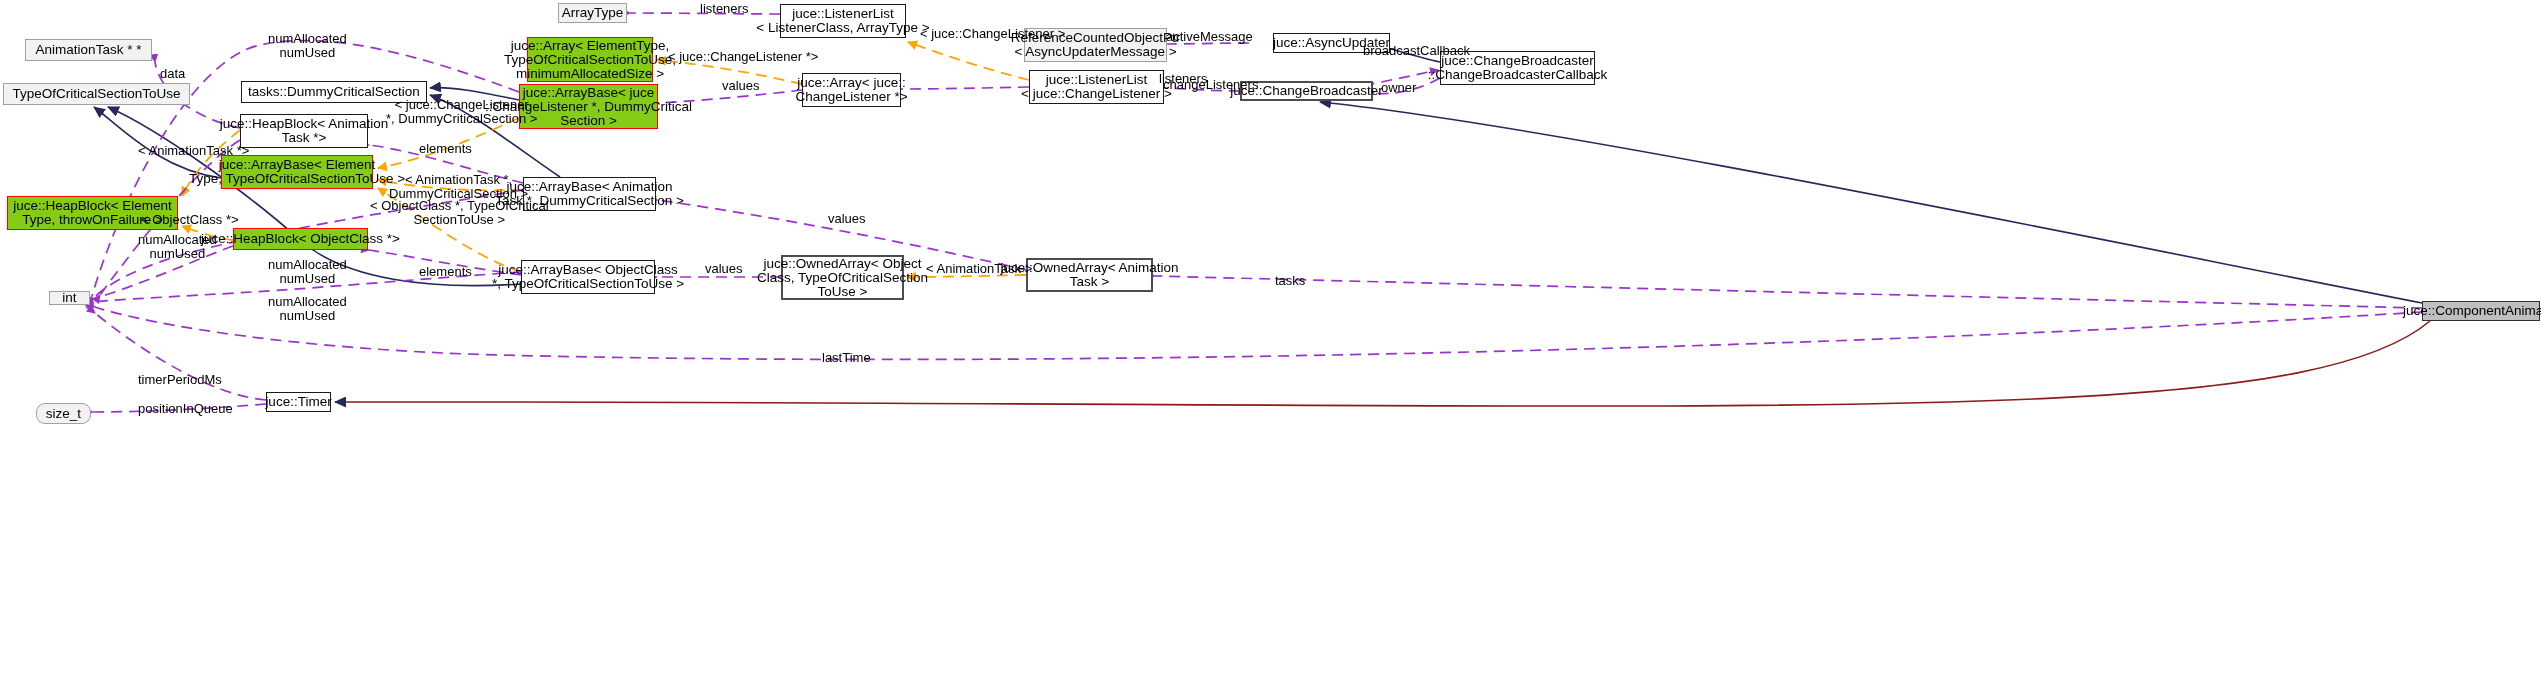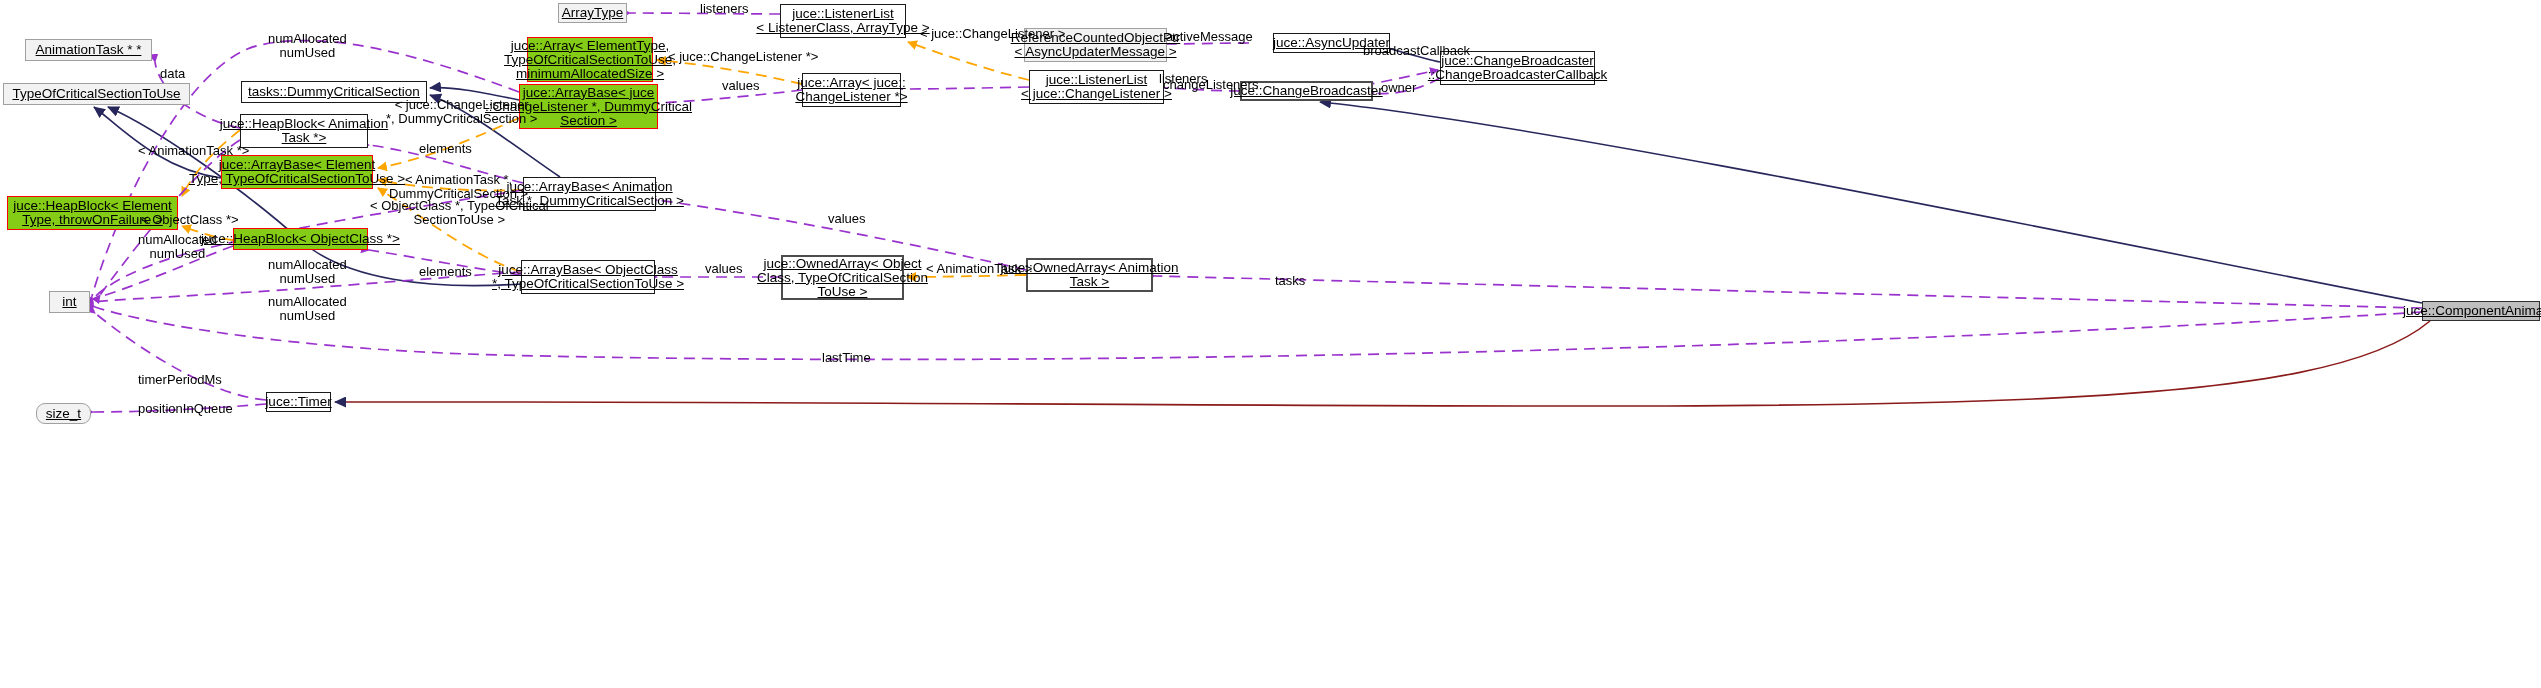--- a/index.html
+++ b/index.html
@@ -30,21 +30,20 @@
     align-items: center;
     justify-content: center;
     text-align: center;
     font-size: 13.5px;
     line-height: 14px;
     color: #000000;
     background: #ffffff;
     white-space: pre;
     padding: 1px 0;
     z-index: 5;
-    text-decoration: underline;
   }
   
   .node.plain {
     border: 1px solid #a0a0a0;
     background: #f2f2f2;
   }
   
   .node.cls {
     border: 1.5px solid #1a1a1a;
     background: #ffffff;
@@ -176,21 +175,21 @@
     </g>
   </svg>
 
   <div class="node plain" style="left:25px;  top:39px;  width:127px; height:22px;">AnimationTask * *</div>
 
   <div class="node plain" style="left:3px;   top:83px;  width:187px; height:22px;">TypeOfCriticalSectionToUse</div>
 
   <div class="node tpl" style="left:7px;   top:196px; width:171px; height:34px;">juce::HeapBlock&lt; Element
 Type, throwOnFailure &gt;</div>
 
-  <div class="node plain" style="left:49px;  top:291px; width:41px;  height:22px;">int</div>
+  <div class="node plain" style="left:49px;  top:291px; width:41px;  height:14px;">int</div>
 
   <div class="node plain" style="left:36px;  top:403px; width:55px;  height:21px;border-radius:9px;">size_t</div>
 
   <div class="node cls" style="left:241px; top:81px;  width:186px; height:22px;">tasks::DummyCriticalSection</div>
 
   <div class="node cls" style="left:240px; top:114px; width:128px; height:34px;">juce::HeapBlock&lt; Animation
 Task *&gt;</div>
 
   <div class="node tpl" style="left:221px; top:155px; width:152px; height:34px;">juce::ArrayBase&lt; Element
 Type, TypeOfCriticalSectionToUse &gt;</div>

